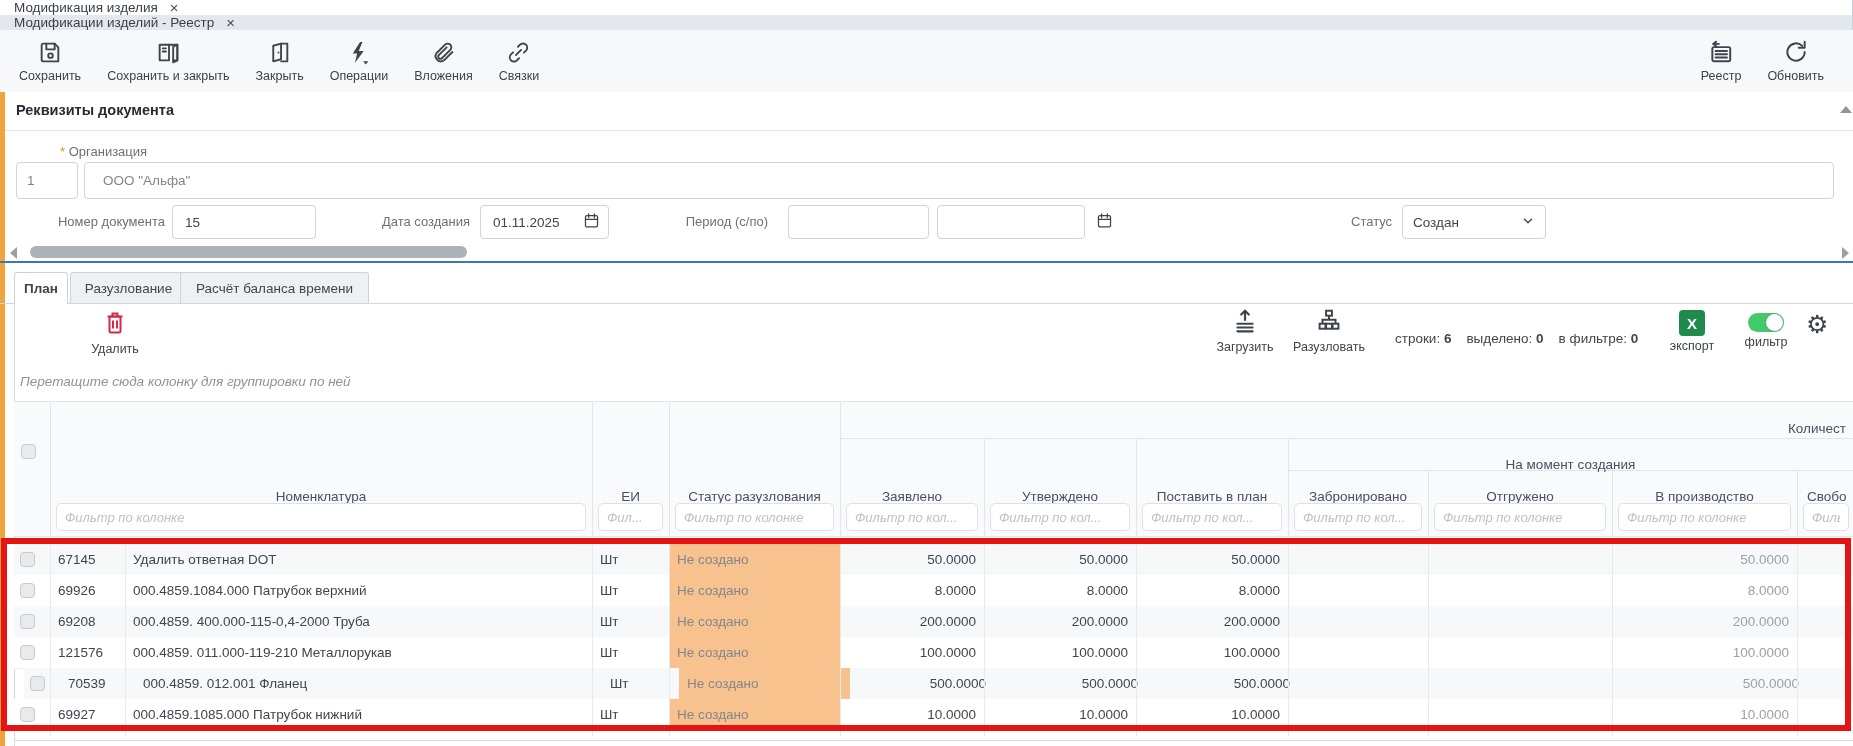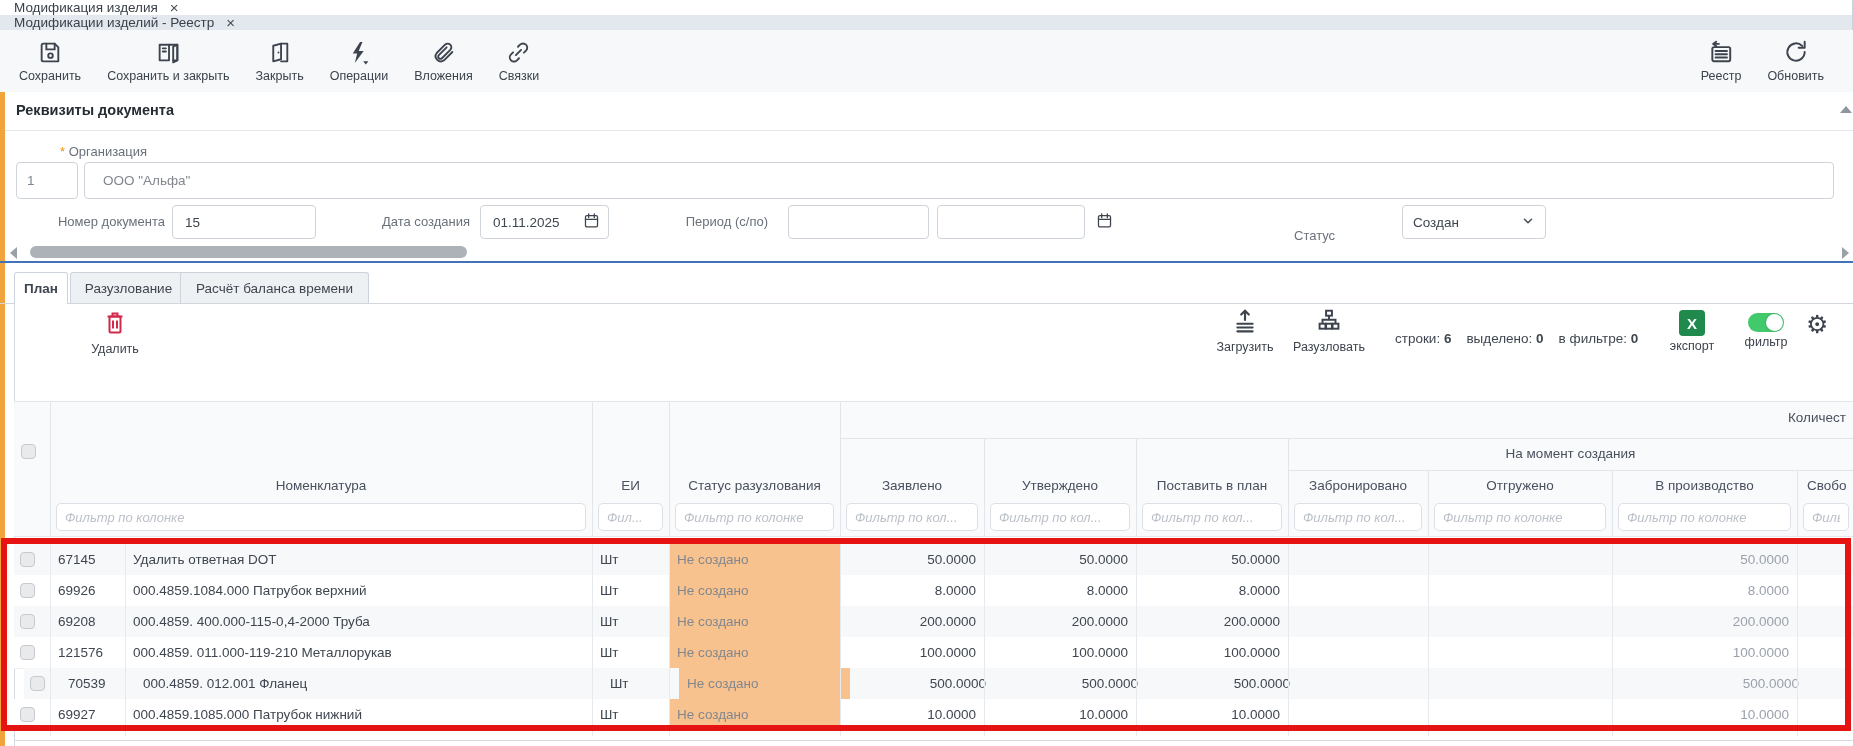--- a/index.html
+++ b/index.html
@@ -37,21 +37,21 @@
     background:#eef1f4;color:#3f4650;box-sizing:border-box;cursor:pointer;white-space:nowrap;}
   .vtab.active{background:#fff;font-weight:bold;z-index:3;height:32px;}
   
   .gbtn{position:absolute;display:flex;flex-direction:column;align-items:center;gap:3px;
     font-size:12.5px;color:#3c434d;cursor:pointer;}
   .counter{font-size:13.5px;color:#3f4650;white-space:nowrap;}
   .counter b{font-weight:bold;}
   #group-hint{font-size:13.5px;font-style:italic;color:#8d939c;}
   
   .gline{position:absolute;background:#e2e5ea;}
-  .hlabel{position:absolute;font-size:13.5px;color:#49505e;text-align:center;white-space:nowrap;overflow:hidden;}
+  .hlabel{position:absolute;font-size:13.5px;color:#49505e;text-align:center;white-space:nowrap;overflow:hidden;margin-top:11px;}
   .finput{position:absolute;height:28px;border:1px solid #dde1e7;border-radius:5px;background:#fff;
     box-sizing:border-box;padding:0 8px;font-size:13px;color:#3f4650;outline:none;
     font-family:"Liberation Sans","DejaVu Sans",sans-serif;}
   .finput::placeholder{font-style:italic;color:#bcc1c9;opacity:1;}
   .cb{position:absolute;width:15px;height:15px;border:1px solid #c6cad0;border-radius:4px;background:#e9eaec;box-sizing:border-box;}
   .cell{position:absolute;height:31px;display:flex;align-items:center;padding:0 8px;
     box-sizing:border-box;font-size:13.5px;color:#3f4650;white-space:nowrap;overflow:hidden;}
   .cell.num{justify-content:flex-end;}
   .rowline{position:absolute;height:1px;background:#eceef2;}
   .bvline{position:absolute;width:1px;background:#e6e9ed;}
@@ -202,21 +202,21 @@
   </div>
   <div class="abs fbox" style="left:937px;top:205px;width:148px;height:34px;">
     <input value="" style="">
   </div>
   <span class="abs cal-slot" style="left:1096px;top:212px;"><svg width="17" height="17" viewBox="0 0 24 24" fill="none" stroke="#3d444e" stroke-width="1.8" stroke-linecap="round" stroke-linejoin="round">
         <rect x="3.5" y="5" width="17" height="16" rx="2"></rect>
         <path d="M8 2.5V8M16 2.5V8"></path>
         <path d="M3.5 10.5h17"></path>
       </svg></span>
 
-  <div class="abs flabel" style="left:1294px;top:214px;margin-top:14px;">Статус</div>
+  <div class="abs flabel" style="left:1351px;top:214px;">Статус</div>
   <div class="abs fbox" style="left:1402px;top:205px;width:144px;height:34px;justify-content:space-between;">
     <span>Создан</span>
     <span><svg width="14" height="14" viewBox="0 0 24 24" fill="none" stroke="#4a5058" stroke-width="2.6" stroke-linecap="round" stroke-linejoin="round">
           <path d="M6 9l6 6 6-6"></path>
         </svg></span>
   </div>
 
   <div class="abs tri" style="left:10px;top:247px;border-top:6px solid transparent;border-bottom:6px solid transparent;border-right:7px solid #9aa0a8;"></div>
   <div class="abs hthumb" style="left:30px;top:246px;width:437px;"></div>
   <div class="abs tri" style="left:1842px;top:247px;border-top:6px solid transparent;border-bottom:6px solid transparent;border-left:7px solid #9aa0a8;"></div>
@@ -268,20 +268,23 @@
     <span>экспорт</span>
   </div>
   <div class="gbtn" style="left:1740px;top:313px;width:52px;" id="btn-filter">
     <span id="toggle-pill" style="width: 36px; height: 19px; border-radius: 10px; position: relative; display: block; background: rgb(65, 201, 107);">
       <span style="position:absolute;right:1px;top:1px;width:17px;height:17px;border-radius:50%;background:#fff;box-shadow:0 0 2px rgba(0,0,0,.3);"></span>
     </span>
     <span>фильтр</span>
   </div>
   <div class="abs" style="left:1806px;top:312px;font-size:25px;color:#3d444e;cursor:pointer;line-height:1;">⚙</div>
 
+  <div class="abs" style="left:14px;top:366px;width:1839px;height:35px;border-bottom:1px solid #e0e3e8;">
+    <span class="abs" id="group-hint" style="left:6px;top:8px;">Перетащите сюда колонку для группировки по ней</span>
+  </div>
 
   <div id="grid-header"></div>
   <div id="grid-body"></div>
 
   <div class="abs" style="left:14px;top:740px;width:1839px;height:1px;background:#d8dce1;"></div>
 
   <div id="redbox" style="left: 1px; top: 538px; width: 1850px; height: 193px; border-color: rgb(229, 20, 19);"></div>
 <div style="left: 14px; top: 401px; width: 1839px; height: 135px; background: rgb(249, 250, 252); position: absolute;"></div>
     <div class="gline" style="left: 14px; top: 401px; width: 1839px; height: 1px; position: absolute;"></div>
     <div class="gline" style="left: 14px; top: 536px; width: 1839px; height: 1px; position: absolute;"></div>

